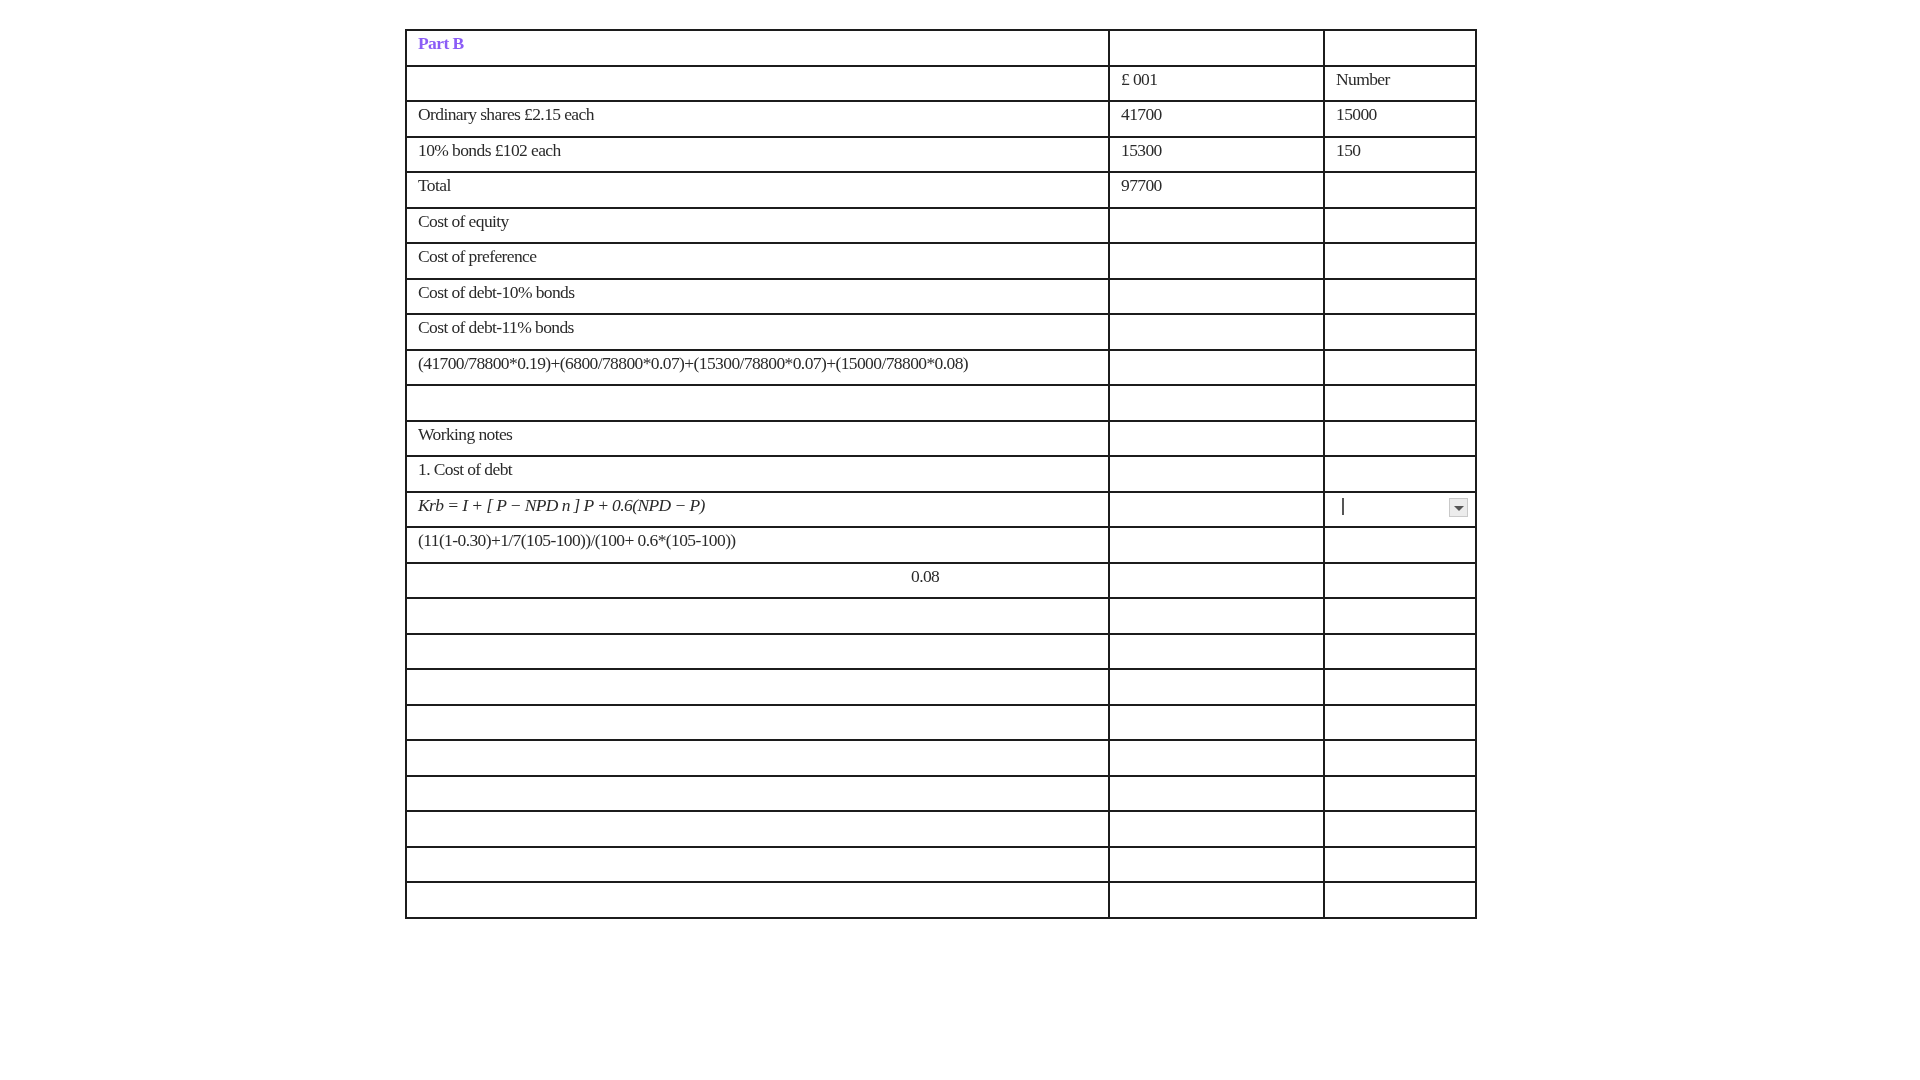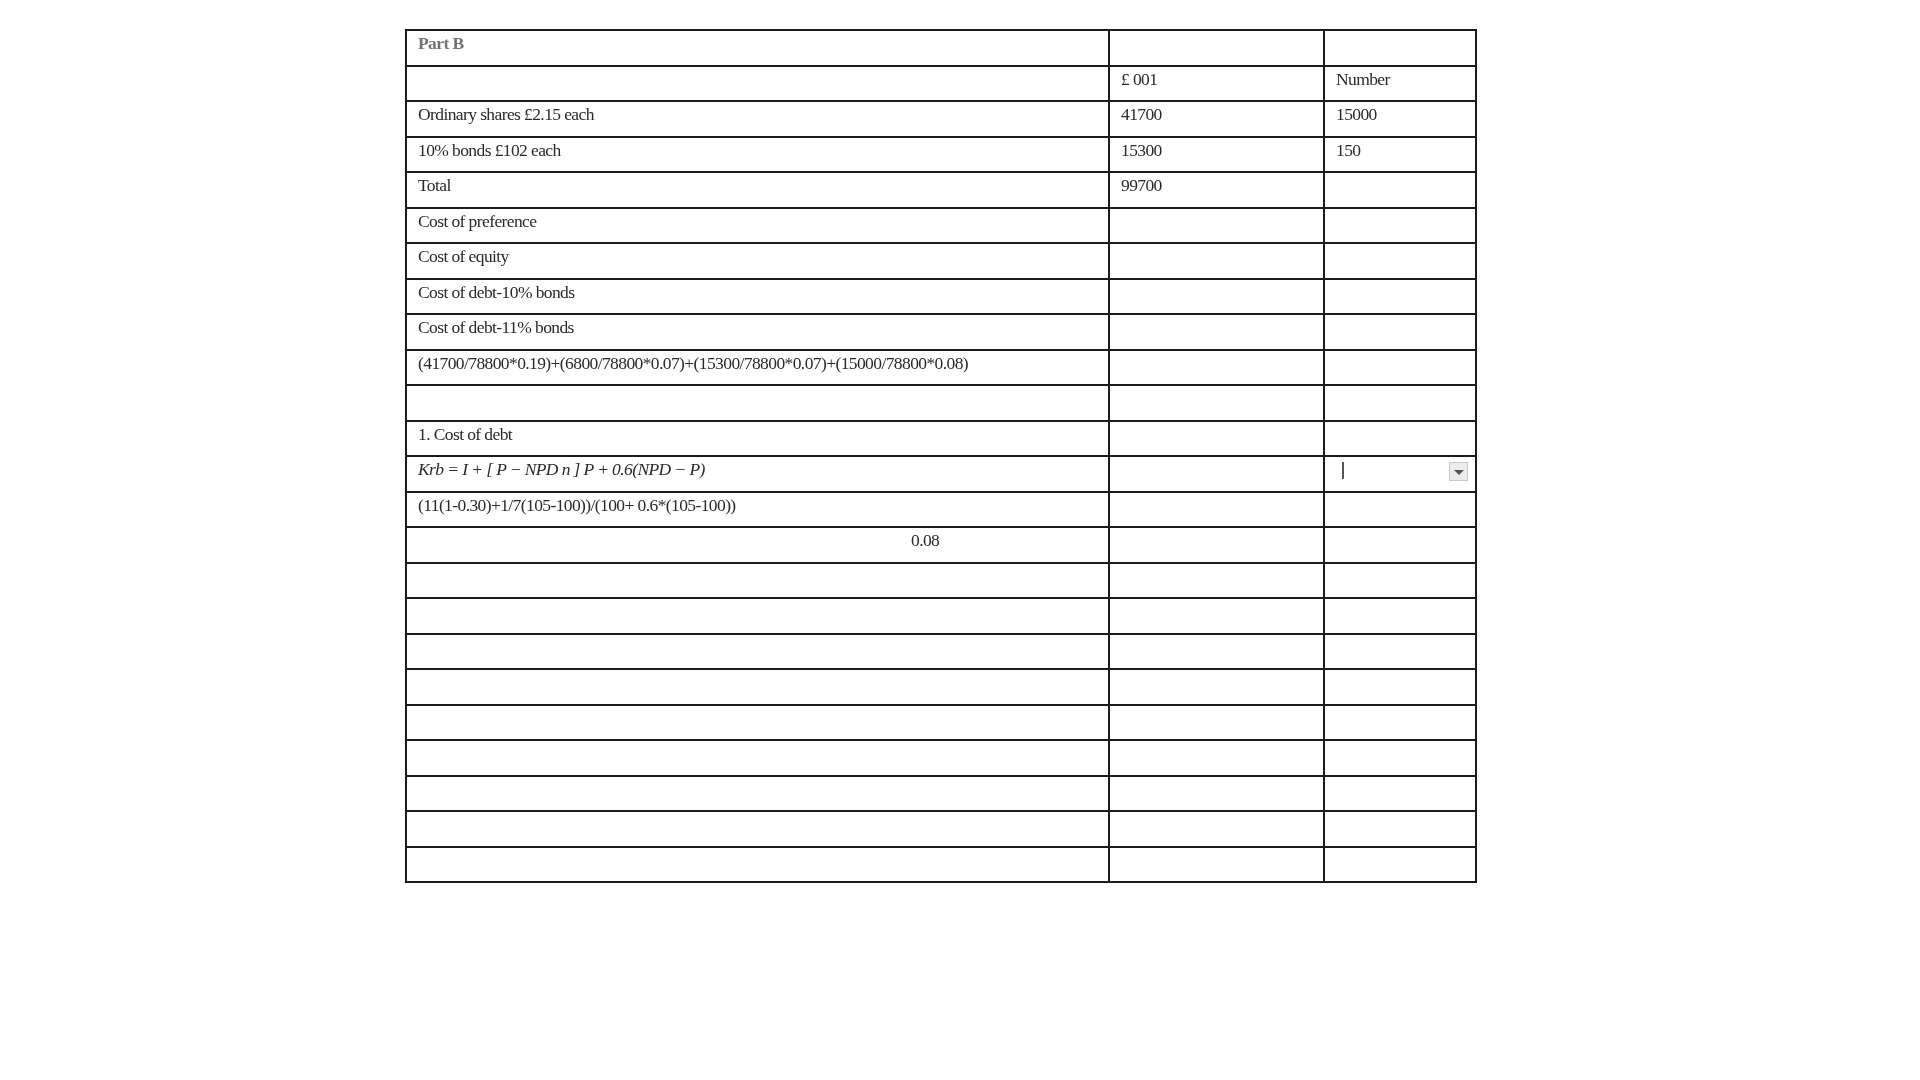--- a/index.html
+++ b/index.html
@@ -31,21 +31,21 @@
       height: 32.5px;
       padding: 1px 11px 0 11px;
       vertical-align: top;
       font-size: 17.5px;
       letter-spacing: -0.6px;
       line-height: 22px;
       white-space: nowrap;
       overflow: hidden;
       color: #2a2a2a;
     }
-    .doc-table td.bold { font-weight: bold; color: #737373; }
+    .doc-table td.bold { font-weight: bold; color: #8b5cf6; }
     .doc-table td.result {
       padding-left: 504px;
     }
     .doc-table td.math {
       font-style: italic;
     }
     .doc-table td.input-cell {
       position: relative;
     }
     .caret {
@@ -102,50 +102,55 @@
       <td>41700</td>
       <td>15000</td>
     </tr>
     <tr>
       <td>10% bonds £102 each</td>
       <td>15300</td>
       <td>150</td>
     </tr>
     <tr>
       <td>Total</td>
-      <td>99700</td>
+      <td>97700</td>
+      <td></td>
+    </tr>
+    <tr>
+      <td>Cost of equity</td>
+      <td></td>
       <td></td>
     </tr>
     <tr>
       <td>Cost of preference</td>
       <td></td>
       <td></td>
     </tr>
     <tr>
-      <td>Cost of equity</td>
-      <td></td>
-      <td></td>
-    </tr>
-    <tr>
       <td>Cost of debt-10% bonds</td>
       <td></td>
       <td></td>
     </tr>
     <tr>
       <td>Cost of debt-11% bonds</td>
       <td></td>
       <td></td>
     </tr>
     <tr>
       <td>(41700/78800*0.19)+(6800/78800*0.07)+(15300/78800*0.07)+(15000/78800*0.08)</td>
       <td></td>
       <td></td>
     </tr>
     <tr>
       <td></td>
+      <td></td>
+      <td></td>
+    </tr>
+    <tr>
+      <td>Working notes</td>
       <td></td>
       <td></td>
     </tr>
     <tr>
       <td>1. Cost of debt</td>
       <td></td>
       <td></td>
     </tr>
     <tr>
       <td class="math">Krb = I + [ P − NPD n ] P + 0.6(NPD − P)</td>

